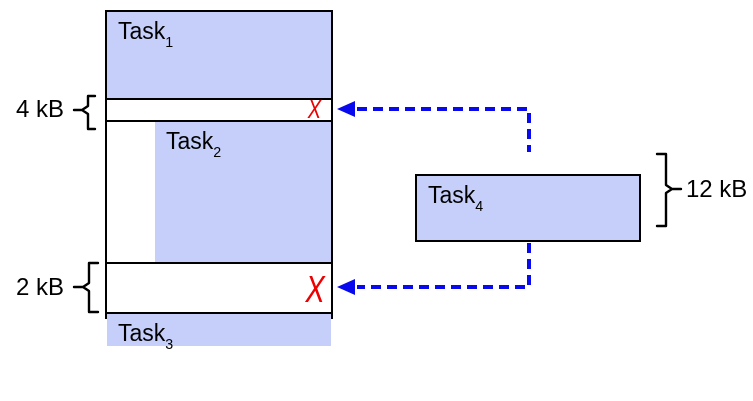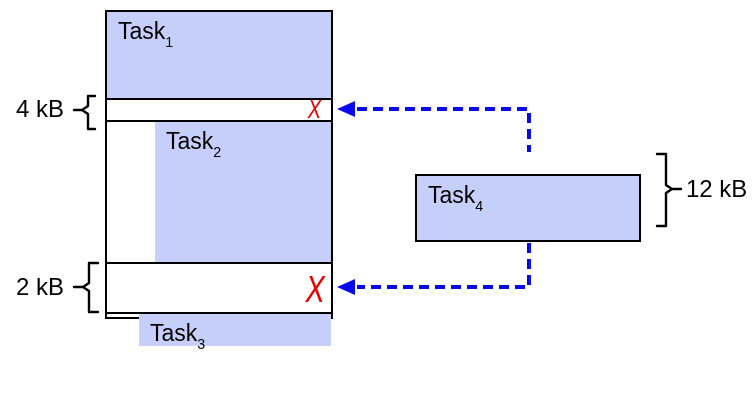--- a/index.html
+++ b/index.html
@@ -72,21 +72,21 @@
     </div>
     <div class="mem-seg mem-divider"></div>
     <div class="mem-seg mem-gap" style="height:20px;"></div>
     <div class="mem-seg mem-divider"></div>
     <div class="mem-seg mem-block" style="height:140px;margin-left:48px;">
       <div class="task-label"><span>Task</span><sub>2</sub></div>
     </div>
     <div class="mem-seg mem-divider"></div>
     <div class="mem-seg mem-gap" style="height:48px;"></div>
     <div class="mem-seg mem-divider"></div>
-    <div class="mem-seg mem-block" style="flex:1 1 auto;margin-left:32px;">
+    <div class="mem-seg mem-block" style="flex:1 1 auto;">
       <div class="task-label"><span>Task</span><sub>3</sub></div>
     </div>
   </div>
 
   <div class="reject-mark" style="left:306px;top:97px;font-size:25px;">X</div>
   <div class="reject-mark" style="left:303px;top:272px;font-size:36px;">X</div>
 
   <div class="size-label right-align" style="left:8px;top:95px;width:64px;">4 kB</div>
   <div class="size-label right-align" style="left:8px;top:273px;width:64px;">2 kB</div>
 

